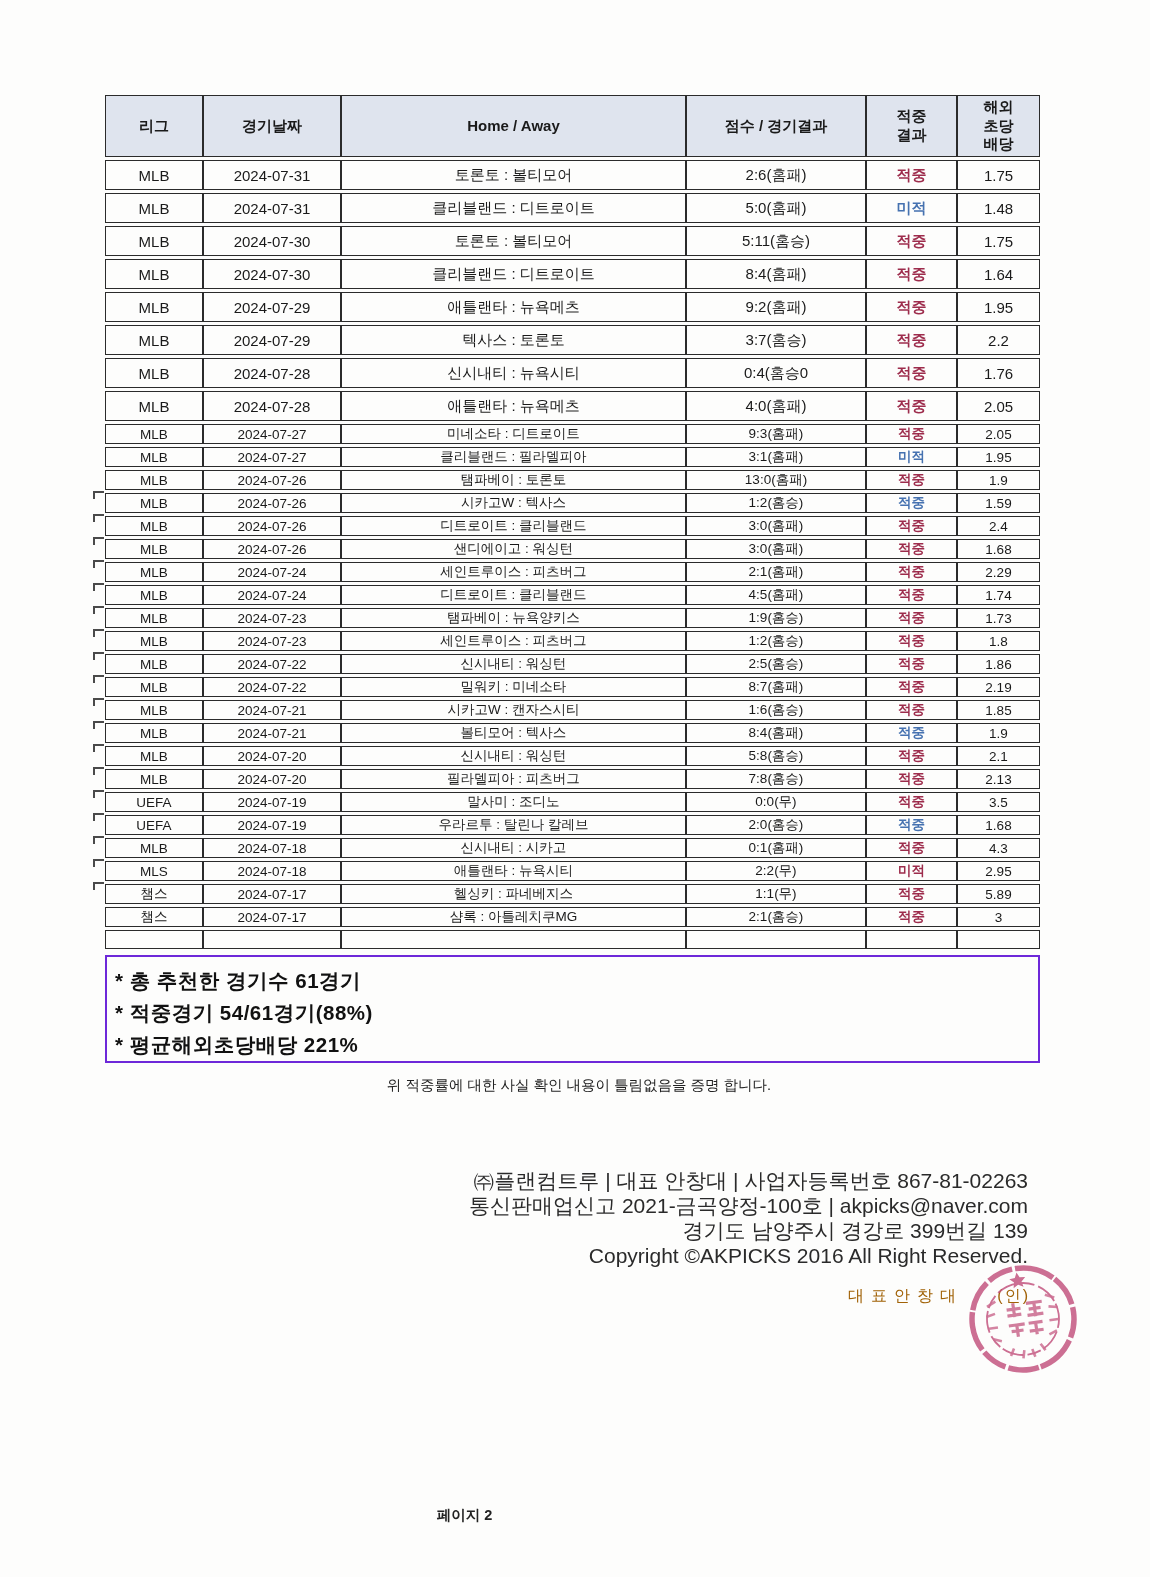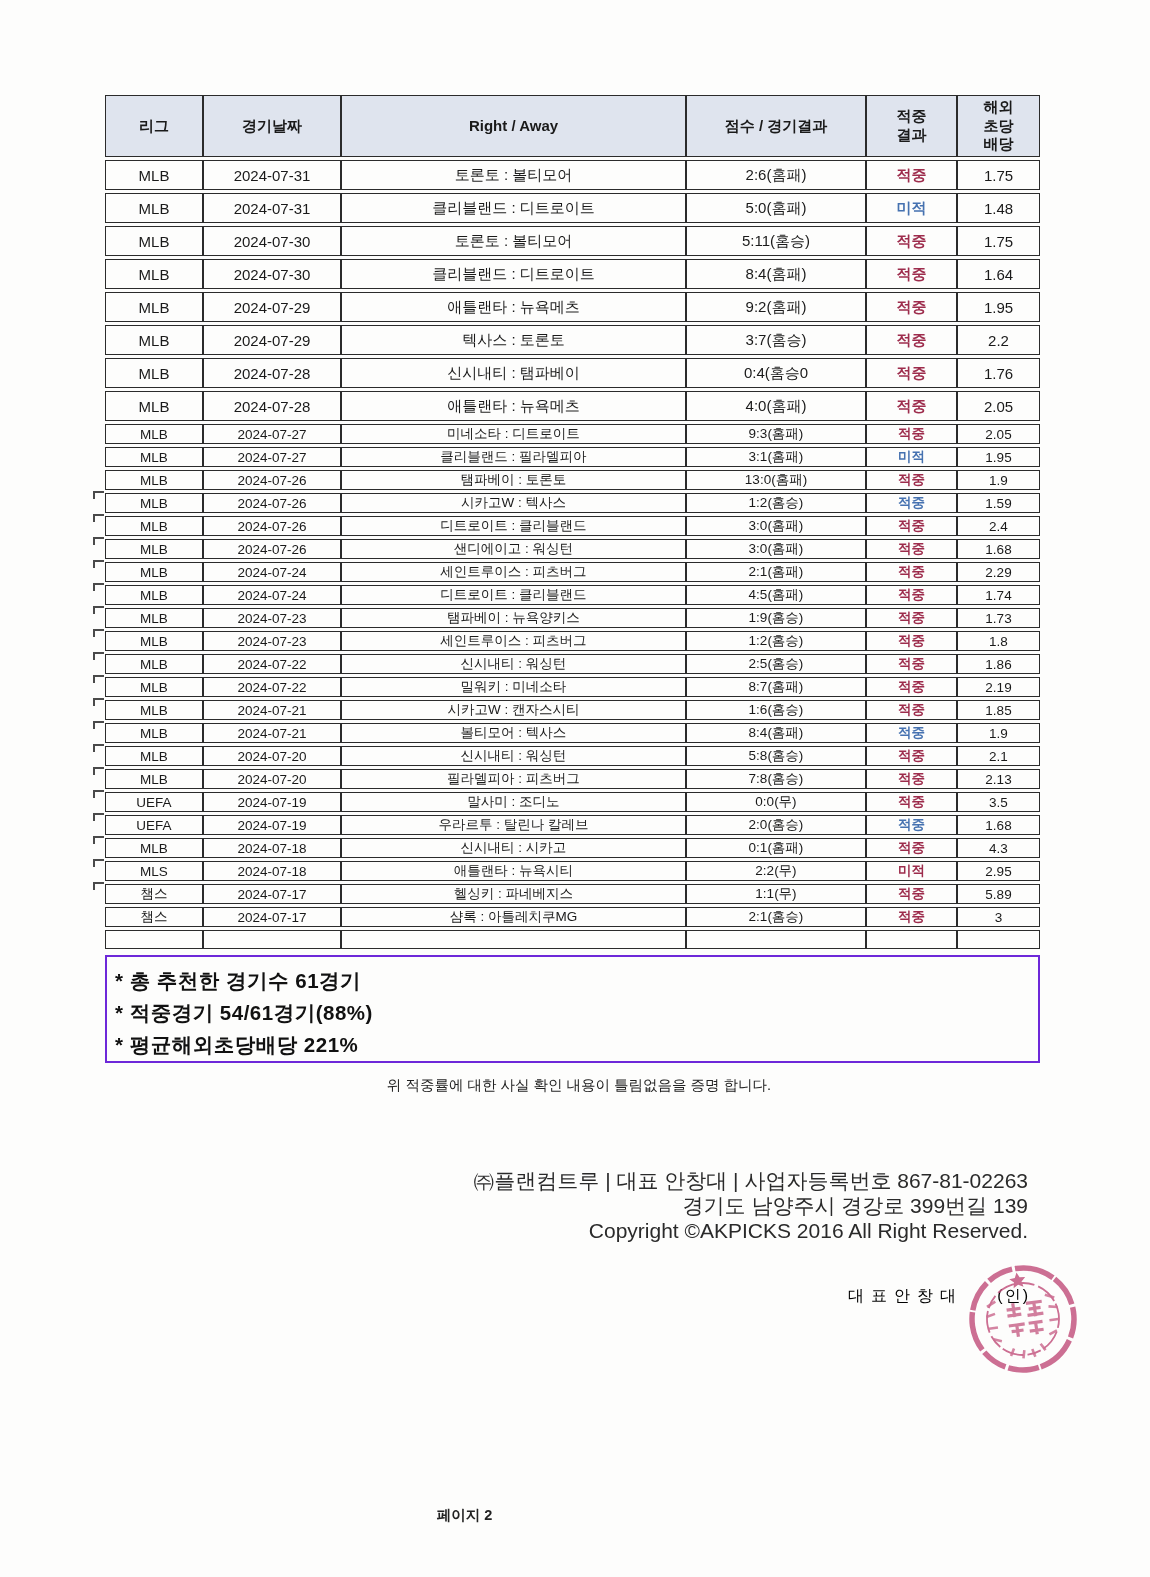--- a/index.html
+++ b/index.html
@@ -77,21 +77,21 @@
   
   .footer-info {
     position:absolute; top:1168px; right:122px;
     text-align:right;
     font-size:21px; line-height:25px; color:#2a2a2a;
   }
 
   
   .signature {
     position:absolute; top:1286px; right:120px;
-    font-size:16px; color:#000000;
+    font-size:16px; color:#a16207;
     white-space:nowrap;
   }
   .signature .sig-name { letter-spacing:7px; }
   .signature .sig-in { margin-left:30px; letter-spacing:2px; }
 
   .seal-stamp {
     position:absolute; left:966px; top:1262px;
     width:114px; height:114px;
     opacity:0.82;
     transform:rotate(-8deg);
@@ -115,21 +115,21 @@
         <col style="width:138px">
         <col style="width:345px">
       <col style="width:180px">
         <col style="width:91px">
         <col style="width:83px">
     </colgroup>
     <thead>
       <tr>
         <th>리그</th>
         <th>경기날짜</th>
-        <th>Right / Away</th>
+        <th>Home / Away</th>
         <th>점수 / 경기결과</th>
         <th>적중
 결과</th>
         <th>해외
 초당
 배당</th>
       </tr>
     </thead>
     <tbody>
         <tr class="tall">
@@ -176,21 +176,21 @@
           <td>MLB</td>
           <td>2024-07-29</td>
           <td>텍사스 : 토론토</td>
           <td>3:7(홈승)</td>
           <td class="result-cell result-red">적중</td>
           <td>2.2</td>
         </tr>
         <tr class="tall">
           <td>MLB</td>
           <td>2024-07-28</td>
-          <td>신시내티 : 탬파베이</td>
+          <td>신시내티 : 뉴욕시티</td>
           <td>0:4(홈승0</td>
           <td class="result-cell result-red">적중</td>
           <td>1.76</td>
         </tr>
         <tr class="tall">
           <td>MLB</td>
           <td>2024-07-28</td>
           <td>애틀랜타 : 뉴욕메츠</td>
           <td>4:0(홈패)</td>
           <td class="result-cell result-red">적중</td>
@@ -386,20 +386,21 @@
   <div class="summary-box">
     <div class="summary-line">* 총 추천한 경기수 61경기</div>
     <div class="summary-line">* 적중경기 54/61경기(88%)</div>
     <div class="summary-line">* 평균해외초당배당 221%</div>
   </div>
 
   <div class="certification">위 적중률에 대한 사실 확인 내용이 틀림없음을 증명 합니다.</div>
 
   <div class="footer-info">
     <div>㈜플랜컴트루 | 대표 안창대 | 사업자등록번호 867-81-02263</div>
+    <div>통신판매업신고 2021-금곡양정-100호 | akpicks@naver.com</div>
     <div>경기도 남양주시 경강로 399번길 139</div>
     <div>Copyright ©AKPICKS 2016 All Right Reserved.</div>
   </div>
 
   <div class="signature">
     <span class="sig-name">대표안창대</span>
     <span class="sig-in">(인)</span>
   </div>
 
   <svg class="seal-stamp" viewBox="0 0 114 114" xmlns="http://www.w3.org/2000/svg">

